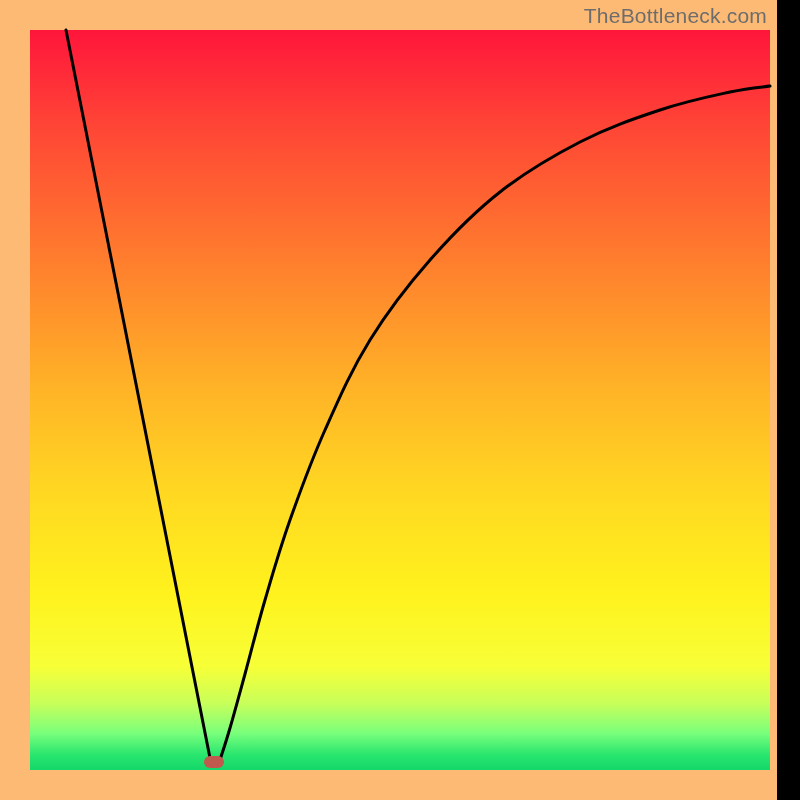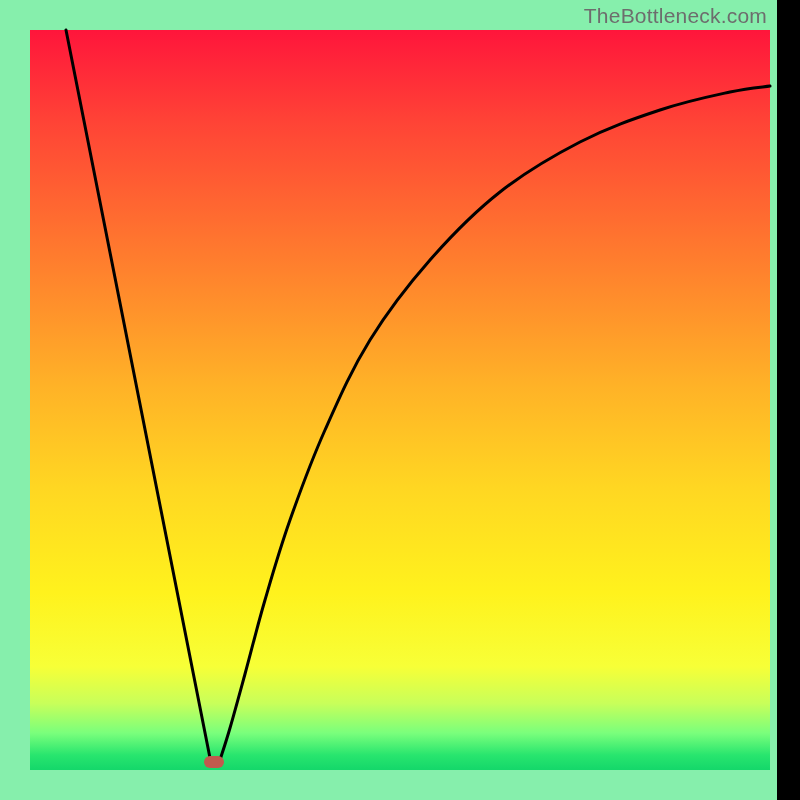--- a/index.html
+++ b/index.html
@@ -8,21 +8,21 @@
     width: 800px;
     height: 800px;
     background: #000;
     overflow: hidden;
     font-family: Arial, Helvetica, sans-serif;
   }
   .frame {
     position: relative;
     width: 777px;
     height: 800px;
-    background: #86efac;
+    background: #fdba74;
   }
   .plot {
     position: absolute;
     left: 30px;
     top: 30px;
     width: 740px;
     height: 740px;
     
     background: linear-gradient(
       to bottom,

